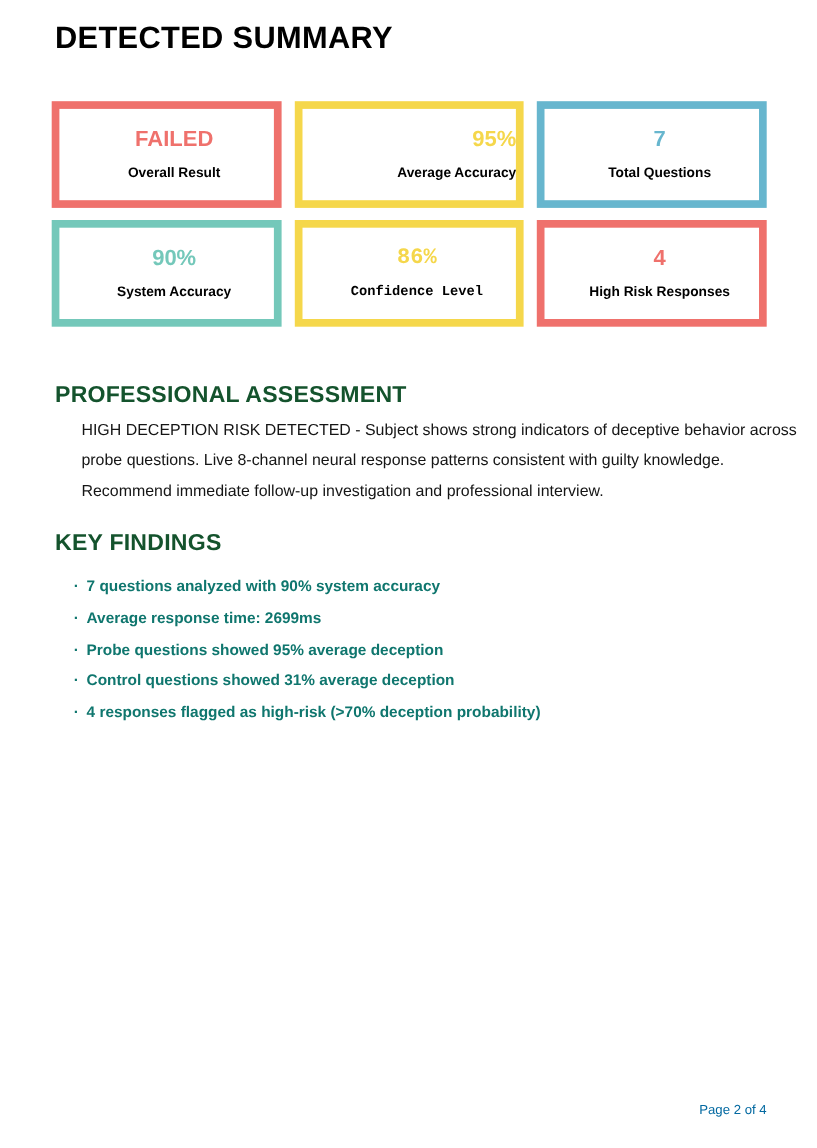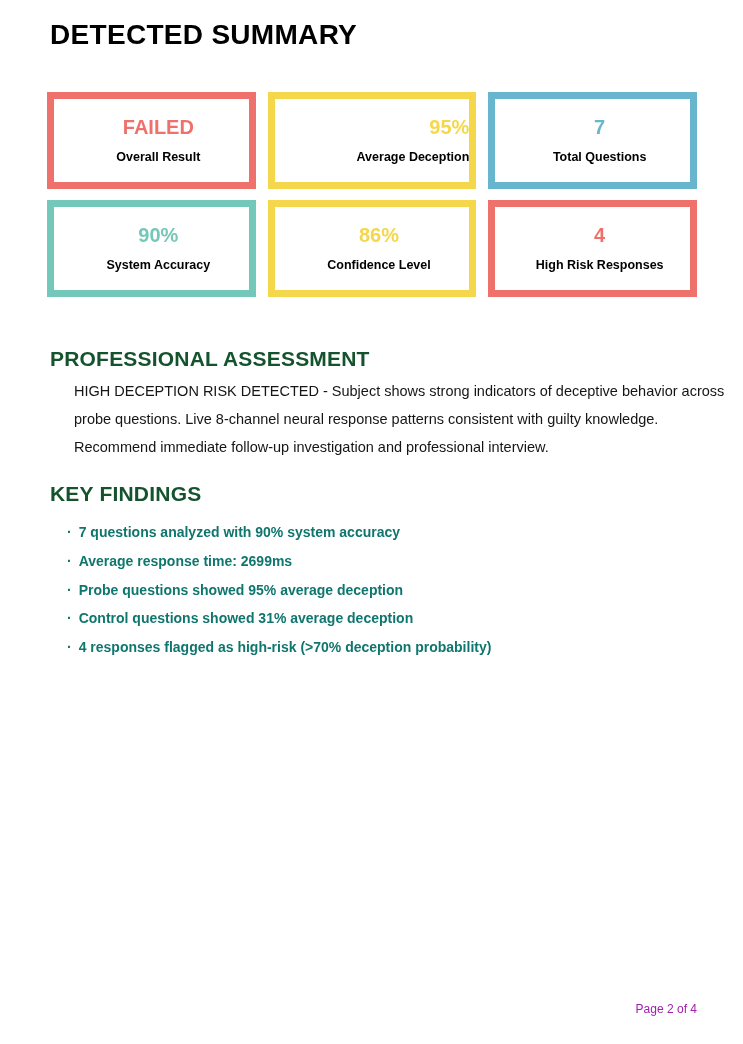--- a/index.html
+++ b/index.html
@@ -87,46 +87,46 @@
   .findings-list li::before {
     content: "\00B7";
     font-weight: bold;
     margin-right: 7px;
   }
   .page-footer {
     position: absolute;
     right: 46px;
     bottom: 28px;
     font-size: 12px;
-    color: #a21caf;
+    color: #0369a1;
   }
 </style>
 </head>
 <body>
 
 <h1 class="page-title">DETECTED SUMMARY</h1>
 
 <div class="cards-grid">
   <div class="metric-card" style="border-color: rgb(239, 113, 108);">
     <span class="metric-value" style="color: rgb(239, 113, 108);">FAILED</span>
     <span class="metric-label">Overall Result</span>
   </div>
   <div class="metric-card" style="border-color: rgb(245, 215, 75); align-items: flex-end;">
     <span class="metric-value" style="color: rgb(245, 215, 75);">95%</span>
-    <span class="metric-label">Average Deception</span>
+    <span class="metric-label">Average Accuracy</span>
   </div>
   <div class="metric-card" style="border-color: rgb(103, 182, 206);">
     <span class="metric-value" style="color: rgb(103, 182, 206);">7</span>
     <span class="metric-label">Total Questions</span>
   </div>
   <div class="metric-card" style="border-color: rgb(116, 200, 186);">
     <span class="metric-value" style="color: rgb(116, 200, 186);">90%</span>
     <span class="metric-label">System Accuracy</span>
   </div>
-  <div class="metric-card" style="border-color: rgb(245, 215, 75);">
+  <div class="metric-card" style="border-color: rgb(245, 215, 75); font-family: Liberation Mono, monospace;">
     <span class="metric-value" style="color: rgb(245, 215, 75);">86%</span>
     <span class="metric-label">Confidence Level</span>
   </div>
   <div class="metric-card" style="border-color: rgb(239, 113, 108);">
     <span class="metric-value" style="color: rgb(239, 113, 108);">4</span>
     <span class="metric-label">High Risk Responses</span>
   </div>
 </div>
 
 <h2 class="section-heading heading-assessment">PROFESSIONAL ASSESSMENT</h2>

